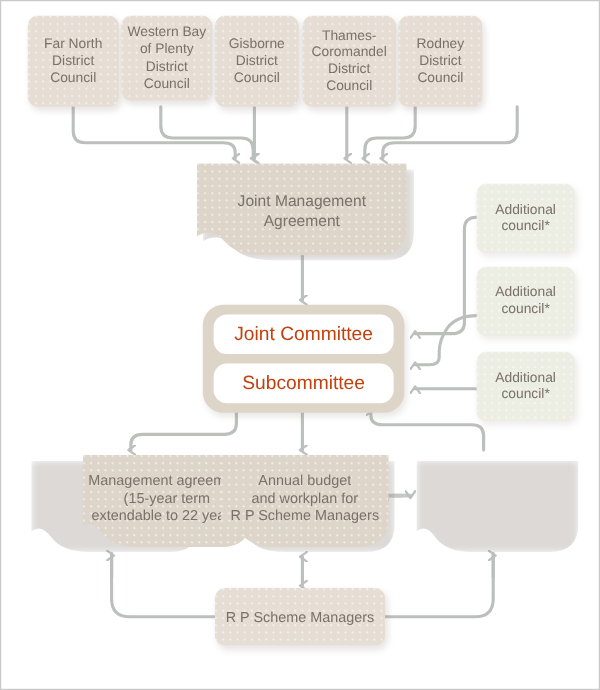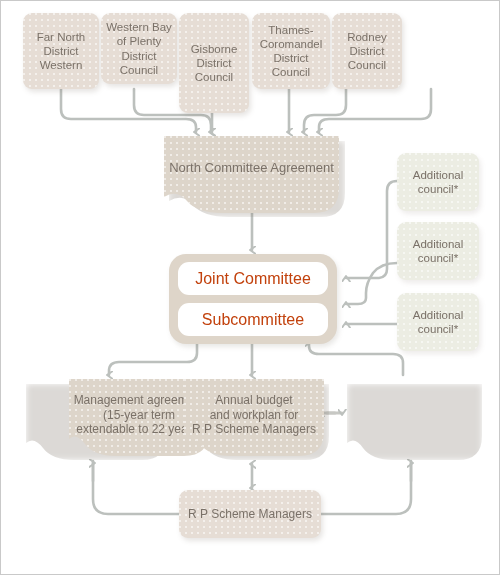--- a/index.html
+++ b/index.html
@@ -165,31 +165,31 @@
     </g>
 
     <g fill="none" stroke="#d4d2cb" stroke-width="4.5" stroke-linecap="round" stroke-linejoin="round">
       <path d="M251,290 L251,306" marker-end="url(#arrHeadDark)"></path>
     </g>
   </svg>
 
   <div class="node council tex" style="left:22px; top:12px; width:76px; height:76px;">
     <span class="lbl" style="white-space:pre-line;">Far North
 District
-Western</span>
+Council</span>
   </div>
 
   <div class="node council tex" style="left:100px; top:12px; width:76px; height:71px;">
     <span class="lbl" style="white-space:pre-line;">Western Bay
 of Plenty
 District
 Council</span>
   </div>
 
-  <div class="node council tex" style="left:178px; top:12px; width:70px; height:100px;">
+  <div class="node council tex" style="left:178px; top:12px; width:70px; height:76px;">
     <span class="lbl" style="white-space:pre-line;">Gisborne
 District
 Council</span>
   </div>
 
   <div class="node council tex" style="left:251px; top:12px; width:78px; height:76px;">
     <span class="lbl" style="white-space:pre-line;">Thames-
 Coromandel
 District
 Council</span>
@@ -200,21 +200,21 @@
 District
 Council</span>
   </div>
 
 
   <div class="doc-shadow" style="left:168px; top:140px; width:176px; height:76px;
               border-radius:0 0 0 0;
               clip-path: path('M0,0 L176,0 L176,52 Q176,76 152,76 L60,76 Q34,76 24,64 Q14,52 0,60 Z');"></div>
   <div class="node docnode tex big" style="left:163px; top:135px; width:175px; height:77px;
               clip-path: path('M0,0 L175,0 L175,52 Q175,77 150,77 L58,77 Q33,77 23,65 Q13,53 0,61 Z');">
-    <span class="lbl" style="white-space:pre-line;">North Committee Agreement</span>
+    <span class="lbl" style="white-space:pre-line;">Joint Management Agreement</span>
   </div>
 
   <div class="node addcouncil tex" style="left:396px; top:152px; width:82px; height:58px;">
     <span class="lbl" style="white-space:pre-line;">Additional
 council*</span>
   </div>
 
   <div class="node addcouncil tex" style="left:396px; top:221px; width:82px; height:58px;">
     <span class="lbl" style="white-space:pre-line;">Additional
 council*</span>

